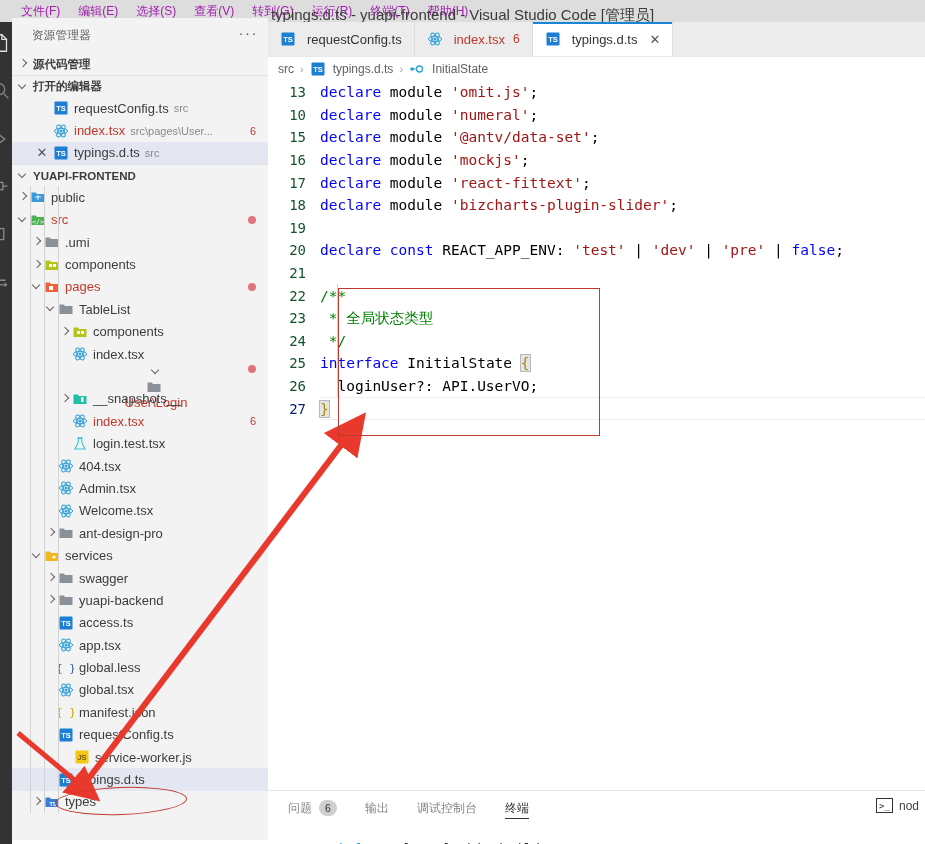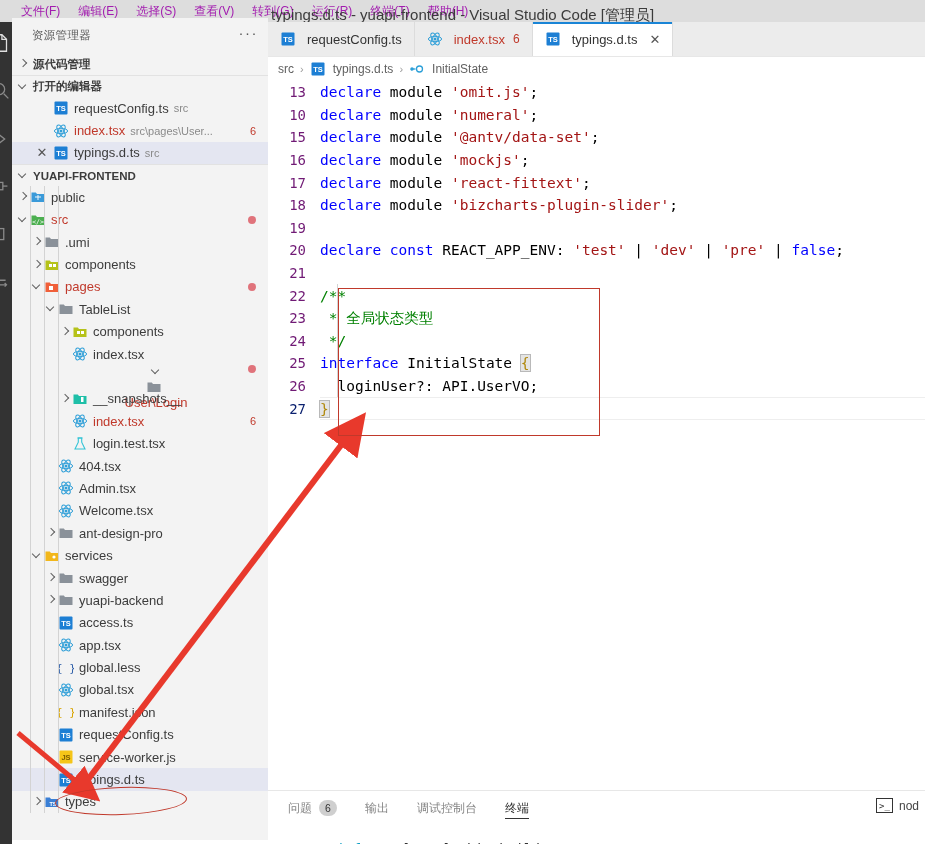--- a/index.html
+++ b/index.html
@@ -139,21 +139,21 @@
     position: absolute; left: 0; right: 0; top: 59px; bottom: 0;
     background: #ffffff; overflow: hidden;
     font-family: "DejaVu Sans Mono", monospace; font-size: 14.5px;
   }
   .cline {
     height: 22.6px; display: flex; align-items: center; position: relative;
     white-space: pre;
   }
   .gutter {
     width: 52px; flex: 0 0 52px; text-align: right; padding-right: 14px;
-    color: #701a75; font-size: 14px;
+    color: #14532d; font-size: 14px;
   }
   .cline.cur .gutter { color: #0b216f; }
   .ctext { position: relative; }
   .cline.cur .ctext-wrap {
     position: absolute; left: 52px; right: 0; top: 0; bottom: 0;
     border-top: 1px solid #eeeeee; border-bottom: 1px solid #eeeeee;
   }
   .kw { color: #0000ff; }
   .str { color: #a31515; }
   .cmt { color: #008000; }
@@ -600,21 +600,21 @@
         <div class="row" style="padding-left: 32px;">
           <span class="chev blank"></span>
           <span class="ico">
             <svg viewBox="0 0 16 16">
               <rect x="1.5" y="1.5" width="13" height="13" rx="1" fill="#1d7fd4"></rect>
               <text x="8" y="11.4" font-size="7.5" font-family="Liberation Sans, sans-serif" fill="#fff" text-anchor="middle" font-weight="bold">TS</text>
             </svg>
           </span>
           <span class="label">requestConfig.ts</span>
         </div>
-        <div class="row" style="padding-left: 32px;">
+        <div class="row" style="padding-left: 48px;">
           <span class="chev blank"></span>
           <span class="ico">
             <svg viewBox="0 0 16 16">
               <rect x="1.5" y="1.5" width="13" height="13" rx="1" fill="#f5c518"></rect>
               <text x="8" y="11.4" font-size="7.5" font-family="Liberation Sans, sans-serif" fill="#7a5c00" text-anchor="middle" font-weight="bold">JS</text>
             </svg>
           </span>
           <span class="label">service-worker.js</span>
         </div>
         <div class="row sel" style="padding-left: 32px;">

